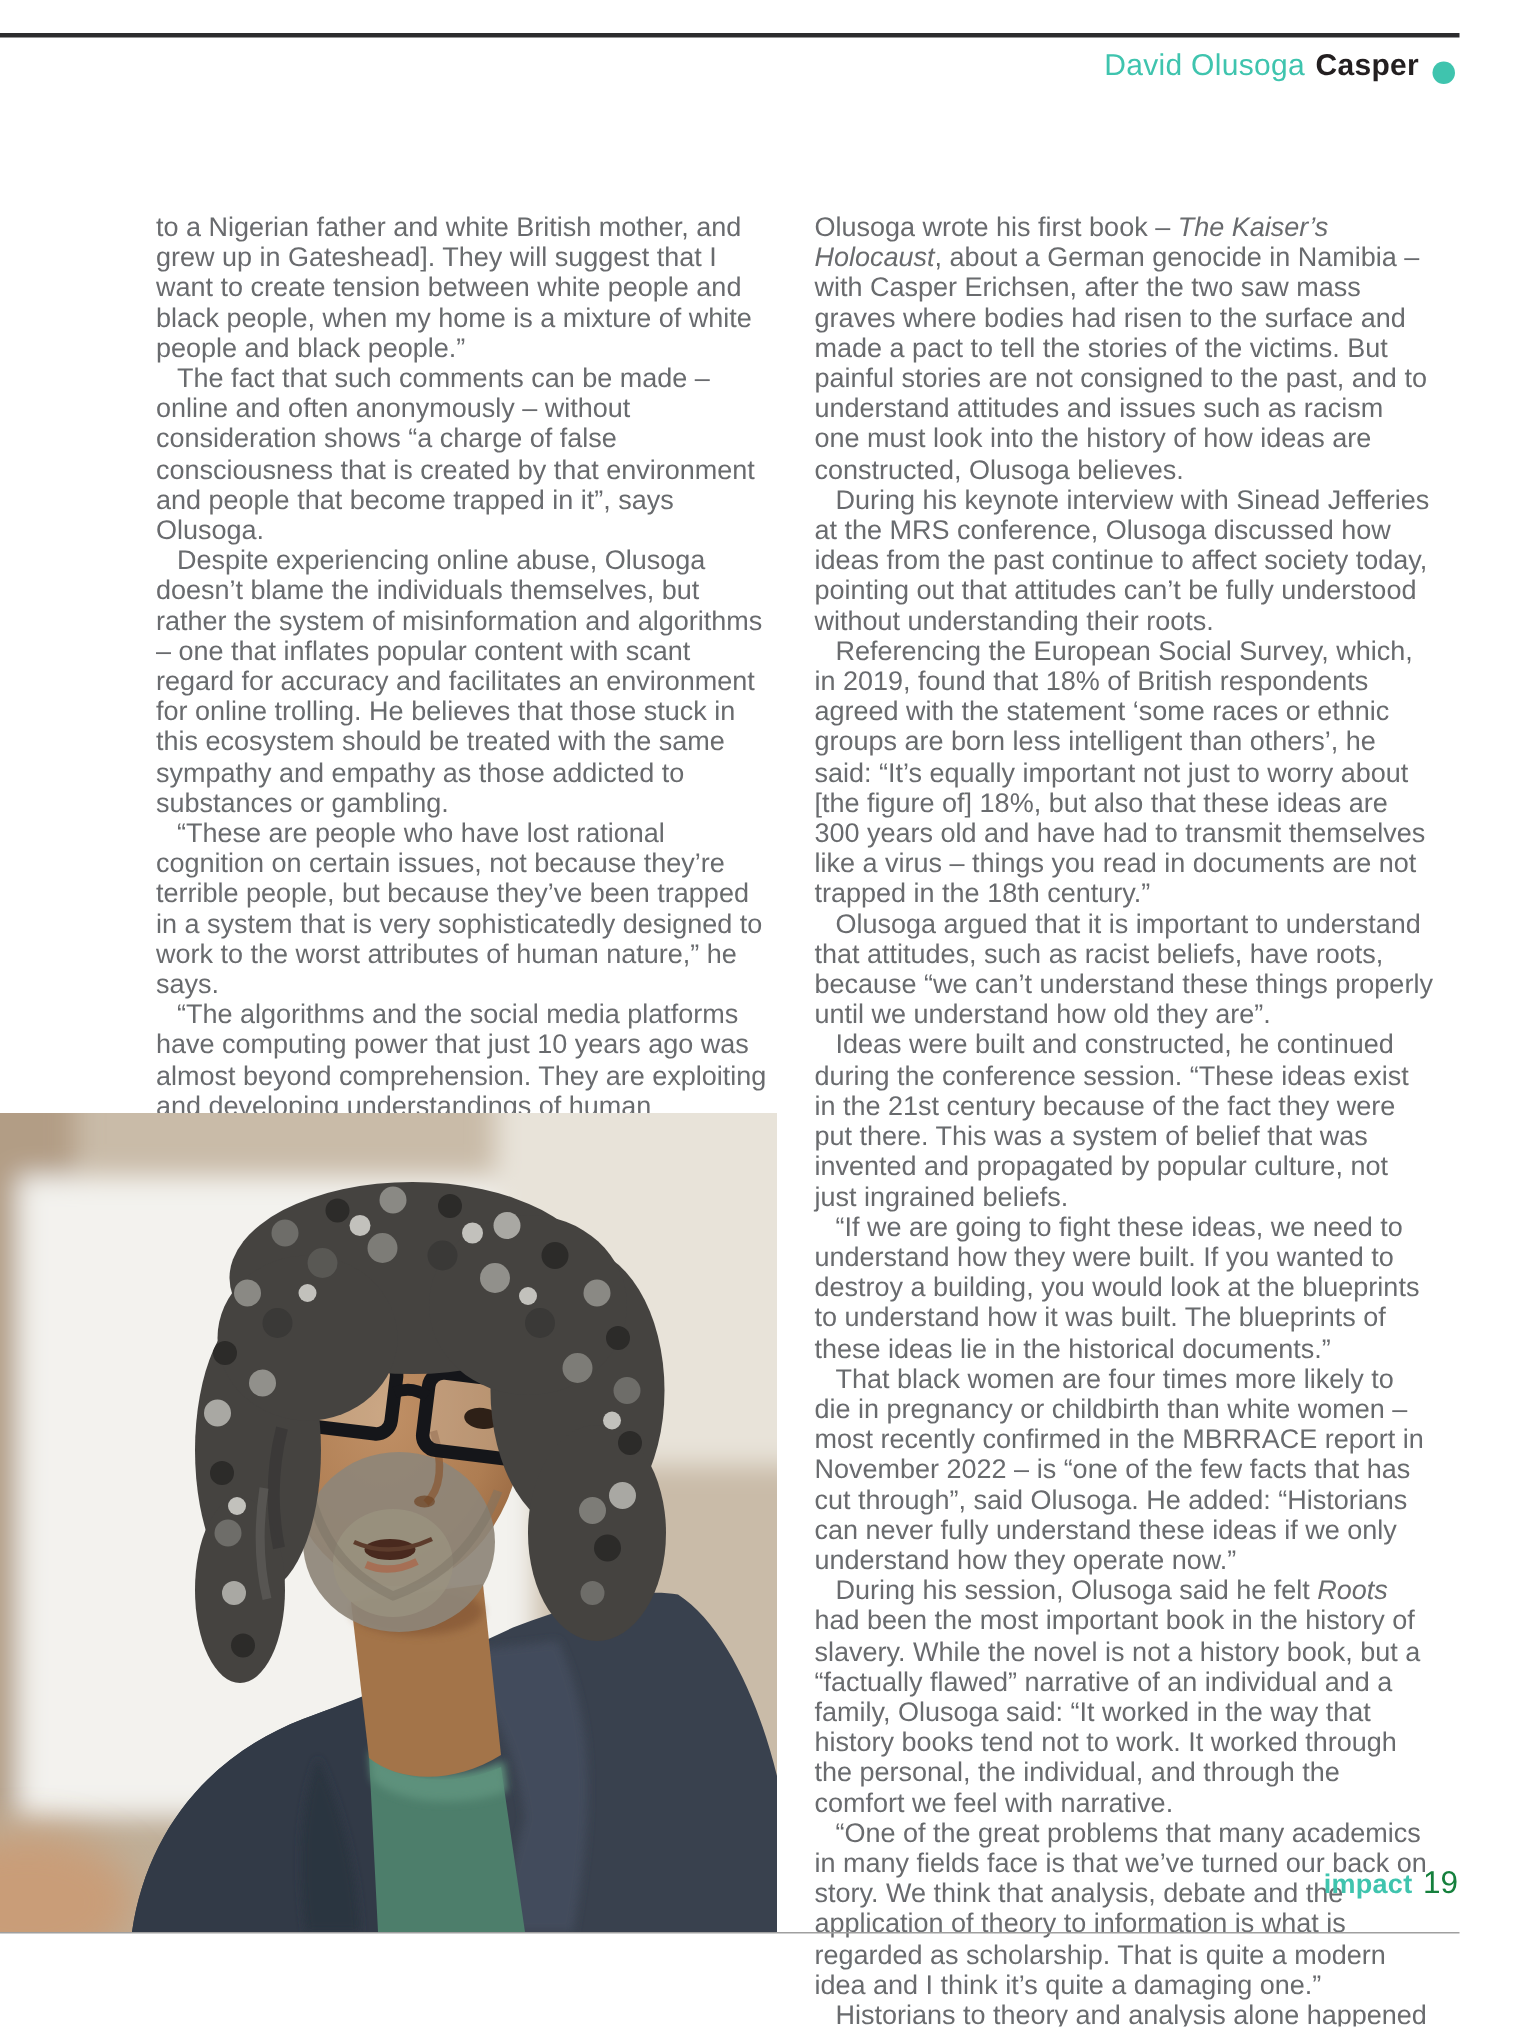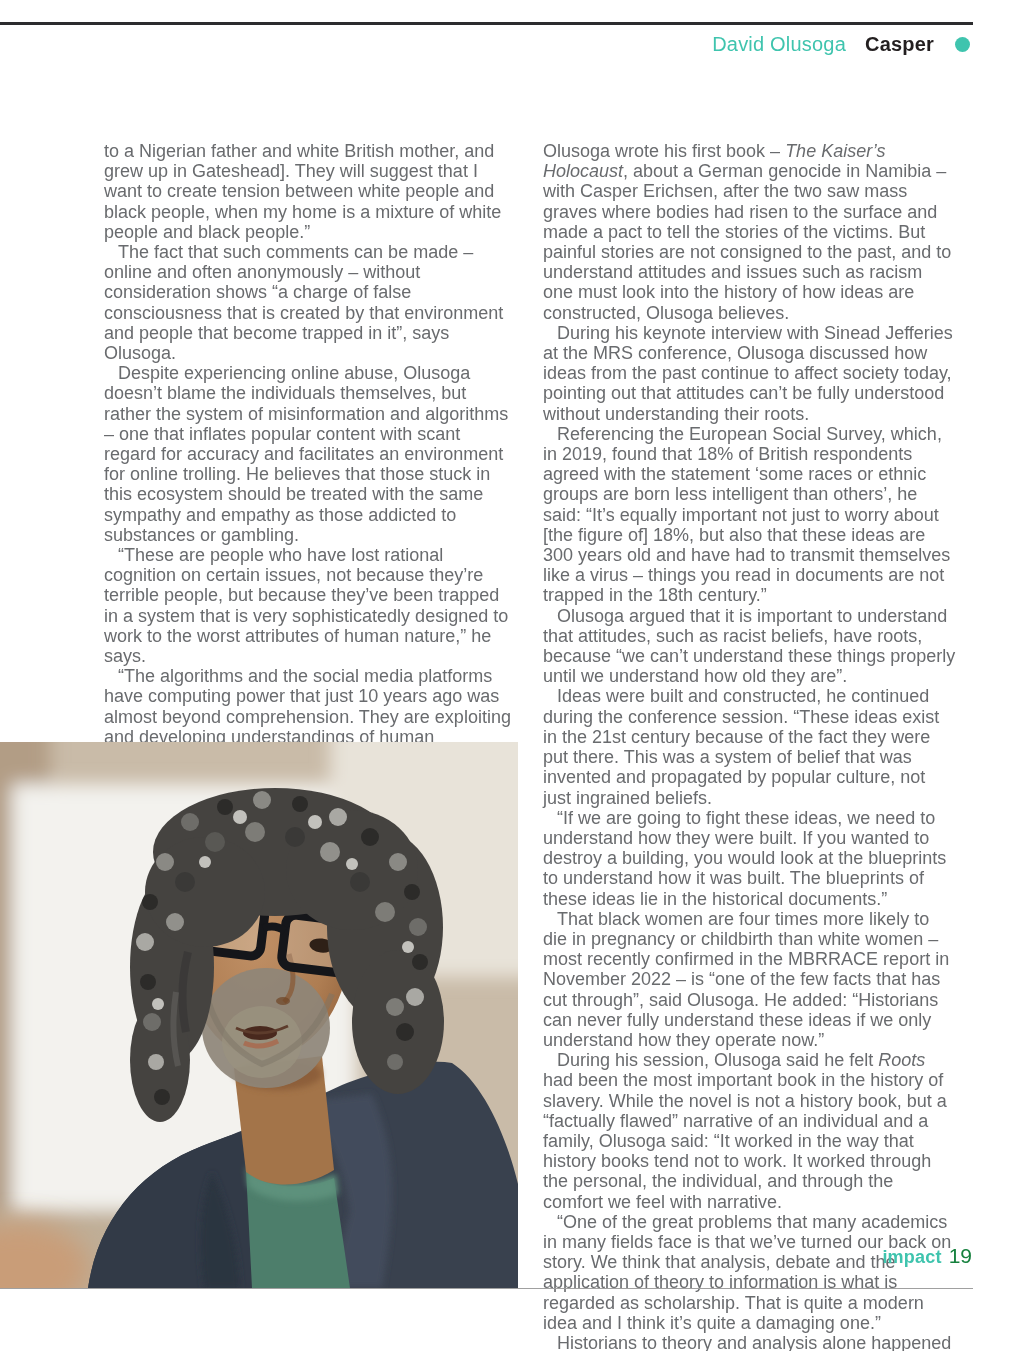--- a/index.html
+++ b/index.html
@@ -10,21 +10,21 @@
   *{margin:0;padding:0;box-sizing:border-box;}
   html,body{width:1024px;height:1351px;background:#ffffff;overflow:hidden;}
   body{font-family:"Liberation Sans", sans-serif;position:relative;}
 
   .top-rule{
     position:absolute;left:0;top:22px;width:973px;height:3px;
     background:#2c2c2e;
   }
   .page-header{
     position:absolute;top:33px;right:54px;
-    display:flex;align-items:center;gap:19px;
+    display:flex;align-items:flex-end;gap:7px;
     font-size:20px;letter-spacing:.2px;
   }
   .author{color:var(--accent);font-weight:400;}
   .section{color:var(--ink);font-weight:700;}
   .dot{
     width:15px;height:15px;border-radius:50%;
     background:var(--accent);margin-left:2px;
   }
 
   .col{

